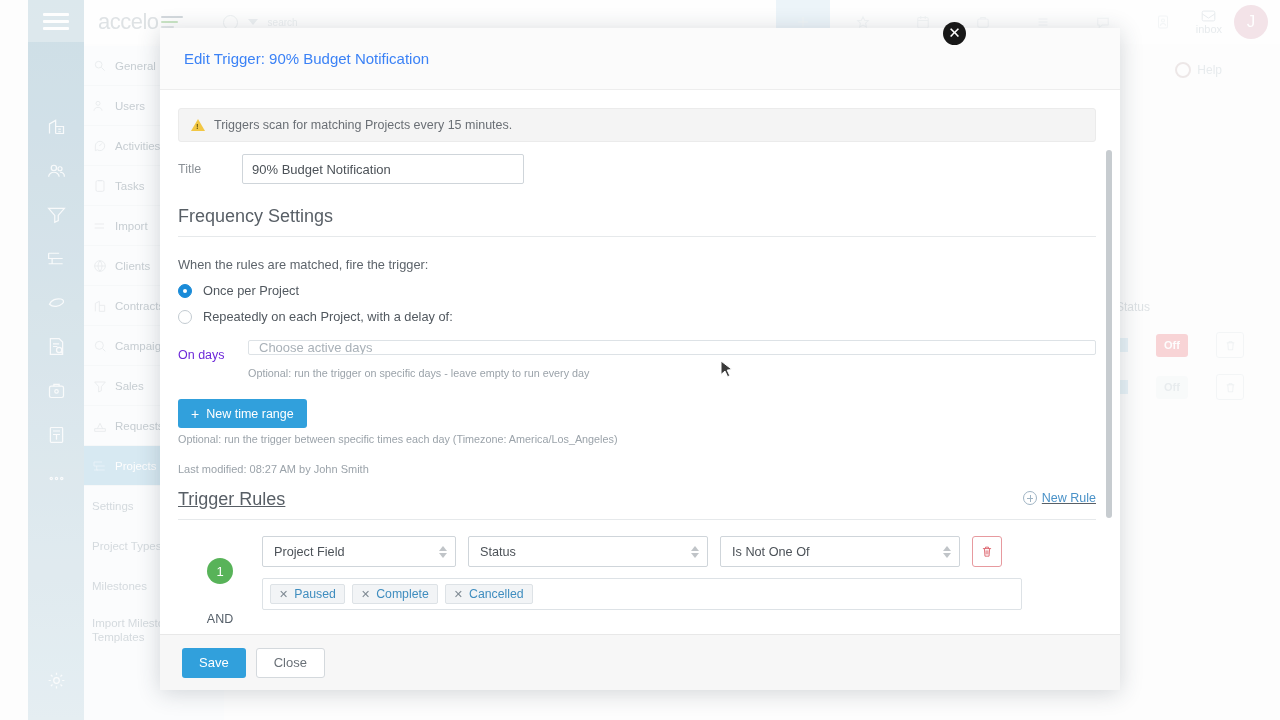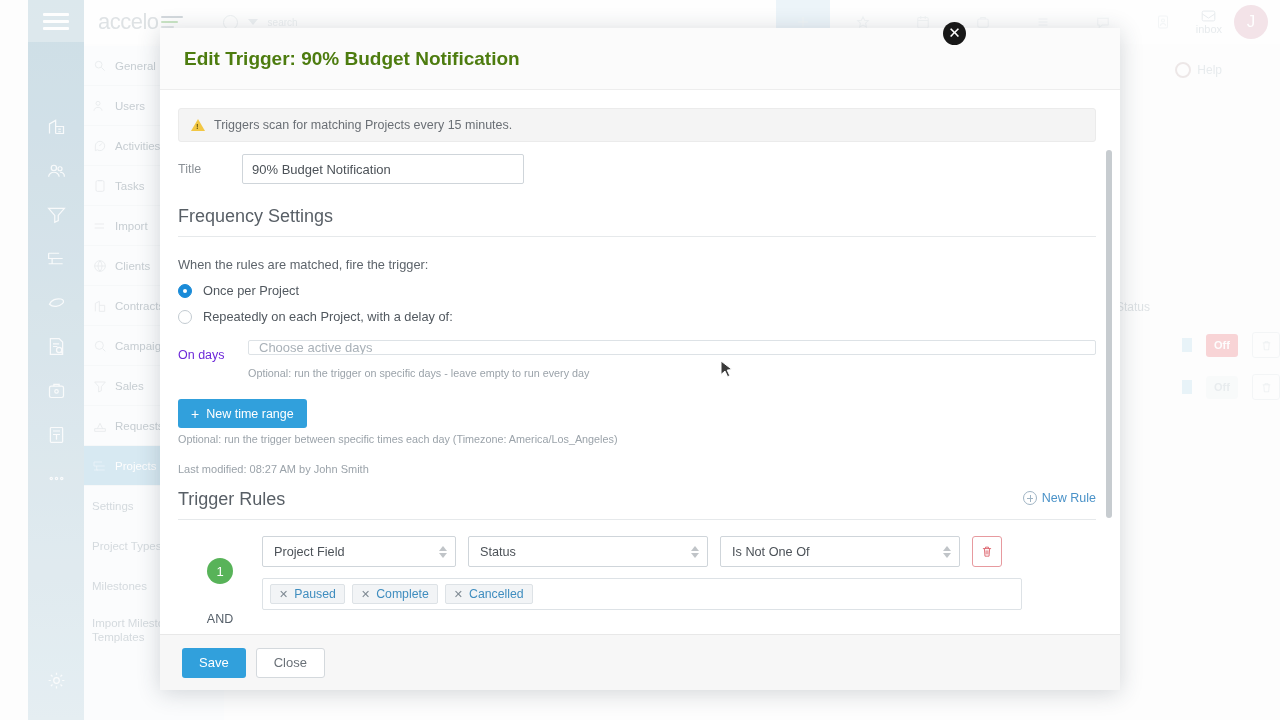--- a/index.html
+++ b/index.html
@@ -77,21 +77,21 @@
   #bg-avatar { width: 34px; height: 34px; border-radius: 50%; background: #e7c3cf; color:#fff;
                display:flex;align-items:center;justify-content:center;font-size:17px;opacity:.75;
                margin-left: 6px; }
   #bg-help { position:absolute; right: 58px; top: 62px; display:flex; align-items:center; gap:6px;
              color:#d9e0e4; font-size:12px; opacity:.6;}
   #bg-help .gear { width:16px;height:16px;border:2px solid #e3dada;border-radius:50%; }
 
   
   #bg-right { position: absolute; right: 0; top: 300px; width: 190px; opacity: .45; }
   #bg-right .rt-head { font-size: 12px; color: #b7c0c6; padding-left: 26px; margin-bottom: 18px; }
-  .rt-row { display: flex; align-items: center; gap: 14px; padding-left: 28px; margin-bottom: 16px; justify-content: flex-end; }
+  .rt-row { display: flex; align-items: center; gap: 28px; padding-left: 28px; margin-bottom: 16px; }
   .rt-off { width: 32px; height: 23px; border-radius: 3px; color: #fff; font-size: 11px; font-weight: bold;
             display:flex;align-items:center;justify-content:center; }
   .rt-off.red { background: #f2a3a9; }
   .rt-off.pale { background: #f4f7f8; color: #cfd8dd; }
   .rt-chip { width: 10px; height: 14px; background: #cfe9f3; }
   .rt-trash { width: 28px; height: 26px; border: 1px solid #e7ecef; border-radius: 3px;
               display:flex;align-items:center;justify-content:center; }
   .rt-trash svg { width: 13px; height: 13px; stroke: #d3dbdf; fill: none; stroke-width: 1.3; }
 
   
@@ -99,21 +99,21 @@
     position: absolute; left: 160px; top: 28px; width: 960px; height: 662px;
     background: #ffffff;
     box-shadow: 0 3px 22px rgba(40,55,70,.20);
     display: flex; flex-direction: column;
     z-index: 20;
   }
   #modal-header {
     height: 62px; background: #fbfbfb; border-bottom: 1px solid #ededed;
     display: flex; align-items: center; padding: 0 24px;
   }
-  #modal-title { font-size: 19px; color: #4d7c0f; font-weight: bold; }
+  #modal-title { font-size: 15px; color: #3b82f6; font-weight: normal; }
   #modal-close {
     position: absolute; left: 943px; top: 22px; width: 23px; height: 23px;
     border-radius: 50%; background: #181818; color: #ffffff;
     display: flex; align-items: center; justify-content: center;
     font-size: 15px; line-height: 1; z-index: 40; cursor: pointer;
     font-family: "DejaVu Sans", sans-serif;
   }
   #modal-body {
     flex: 1; overflow: hidden; position: relative;
     padding: 18px 24px 0 18px;
@@ -537,21 +537,21 @@
     <div class="hint indent">Optional: run the trigger on specific days - leave empty to run every day</div>
 
     <button id="new-time-range">
       <span class="pl">+</span>
       <span>New time range</span>
     </button>
     <div class="hint">Optional: run the trigger between specific times each day (Timezone: America/Los_Angeles)</div>
 
     <div class="meta mt">Last modified: 08:27 AM by John Smith</div>
 
-    <div class="section-h rules" style="margin-top:14px;">
+    <div class="section-h rules" style="margin-top:14px;text-decoration:underline;">
       <span>Trigger Rules</span>
       <span id="new-rule-link">
         <span class="plus-circ"></span>
         <span>New Rule</span>
       </span>
     </div>
 
     <div id="rules-wrap">
       <div class="rule">
         <div class="rule-num-col">

